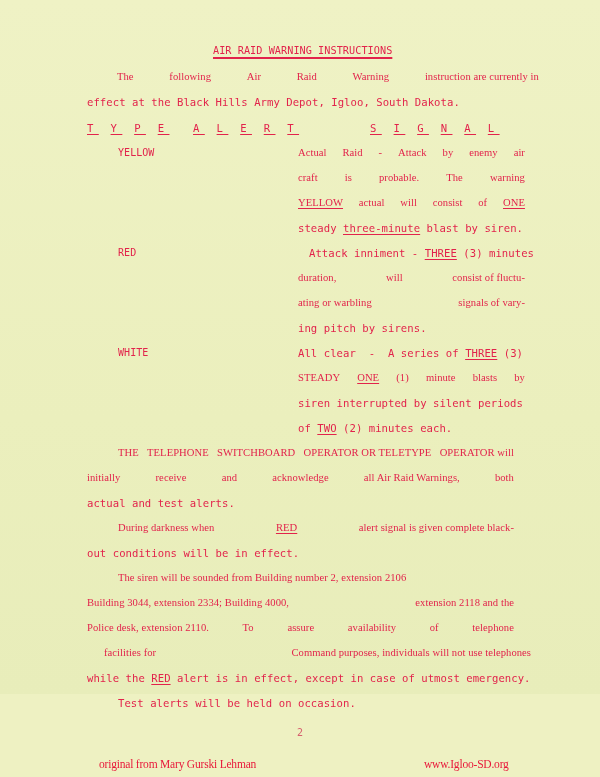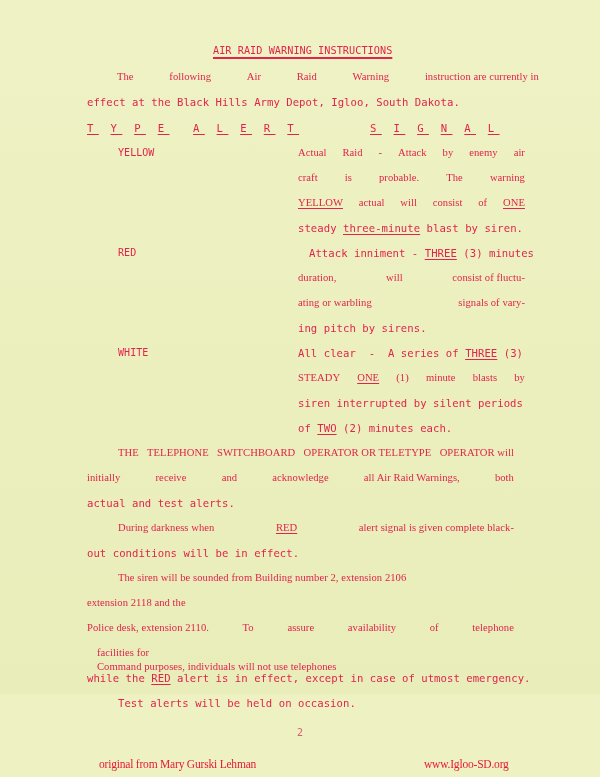--- a/index.html
+++ b/index.html
@@ -129,26 +129,26 @@
 
   <div class="line justify" style="left:118px; top:521px; width:396px;">
     <span>During darkness when</span><span class="u">RED</span><span>alert signal is given complete black-</span>
   </div>
   <div class="line" style="left:87px; top:546px;">out conditions will be in effect.</div>
 
   <div class="line justify" style="left:118px; top:571px; width:396px;">
     <span>The siren will be sounded from Building number 2, extension 2106</span>
   </div>
   <div class="line justify" style="left:87px; top:596px; width:427px;">
-    <span>extension 2118 and the</span>
+    <span>Building 3044, extension 2334; Building 4000,</span><span>extension 2118 and the</span>
   </div>
   <div class="line justify" style="left:87px; top:621px; width:427px;">
     <span>Police desk, extension 2110.</span><span>To</span><span>assure</span><span>availability</span><span>of</span><span>telephone</span>
   </div>
-  <div class="line justify" style="left:97px; top:646px; width:427px;flex-direction:column;">
+  <div class="line justify" style="left:104px; top:646px; width:427px;">
     <span>facilities for</span><span>Command purposes, individuals will not use telephones</span>
   </div>
   <div class="line" style="left:87px; top:671px;">while the <span class="u">RED</span> alert is in effect, except in case of utmost emergency.</div>
 
   <div class="line" style="left:118px; top:696px;">Test alerts will be held on occasion.</div>
 
   <div class="page-number">2</div>
 
   <div class="footer-left">original from Mary Gurski Lehman</div>
   <div class="footer-right">www.Igloo-SD.org</div>

